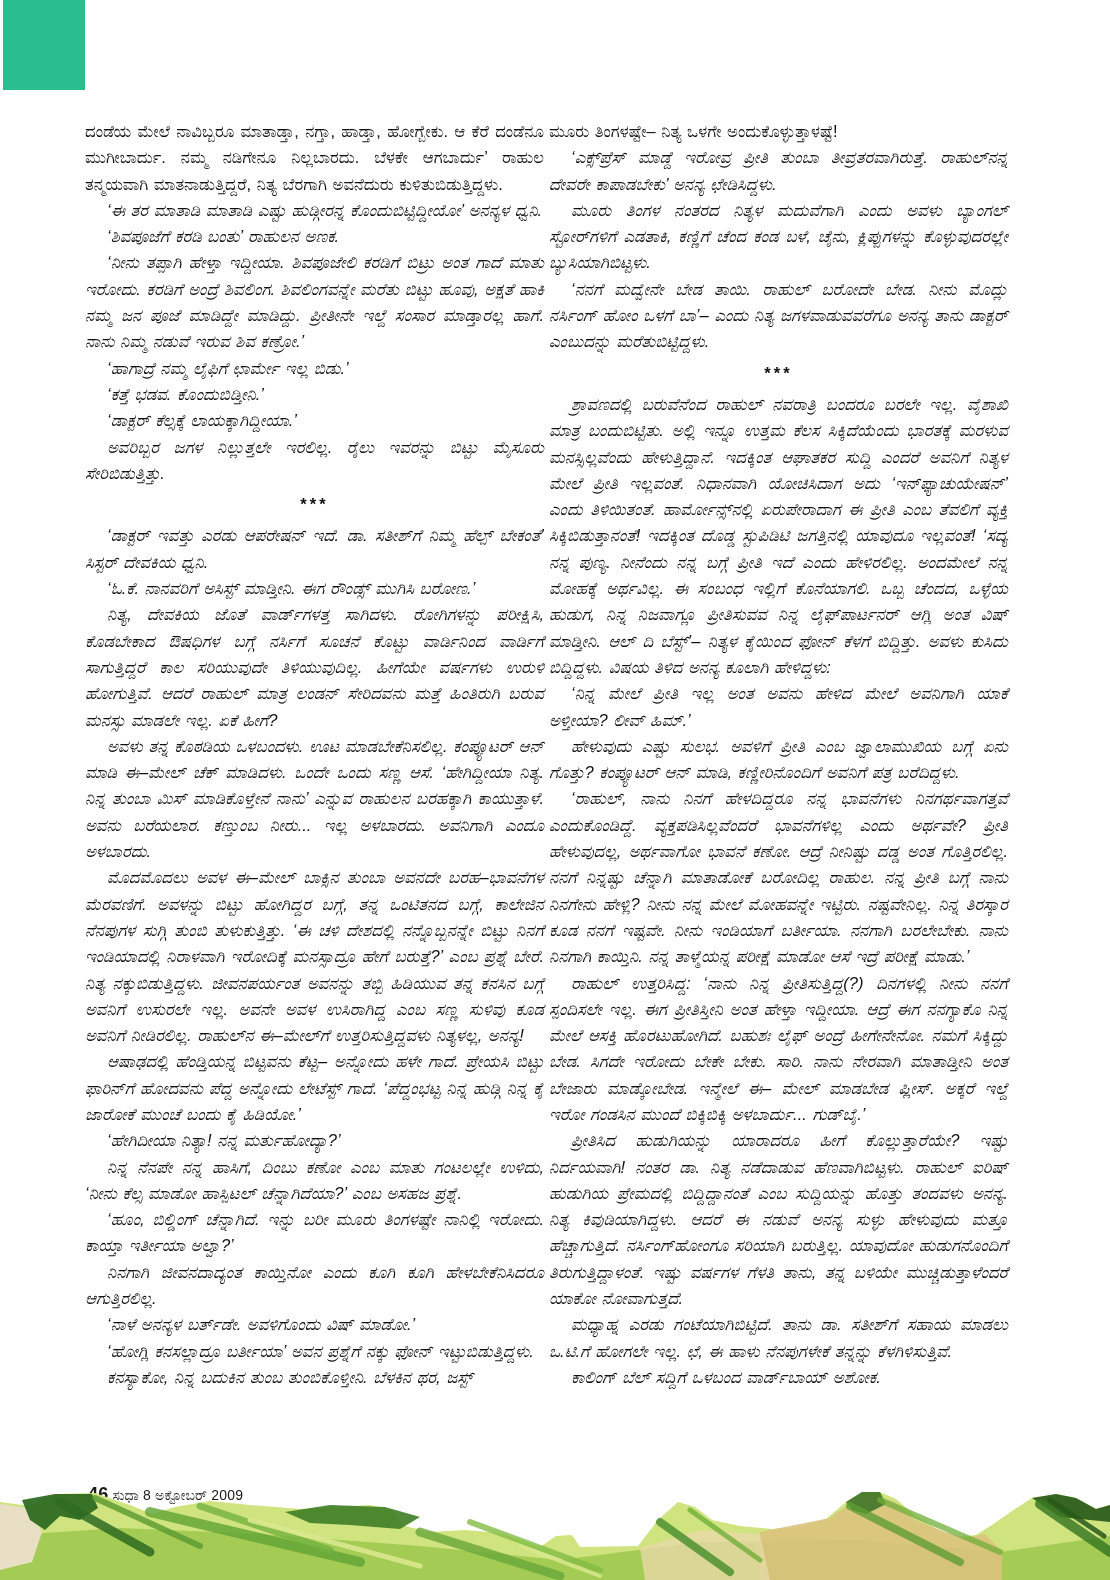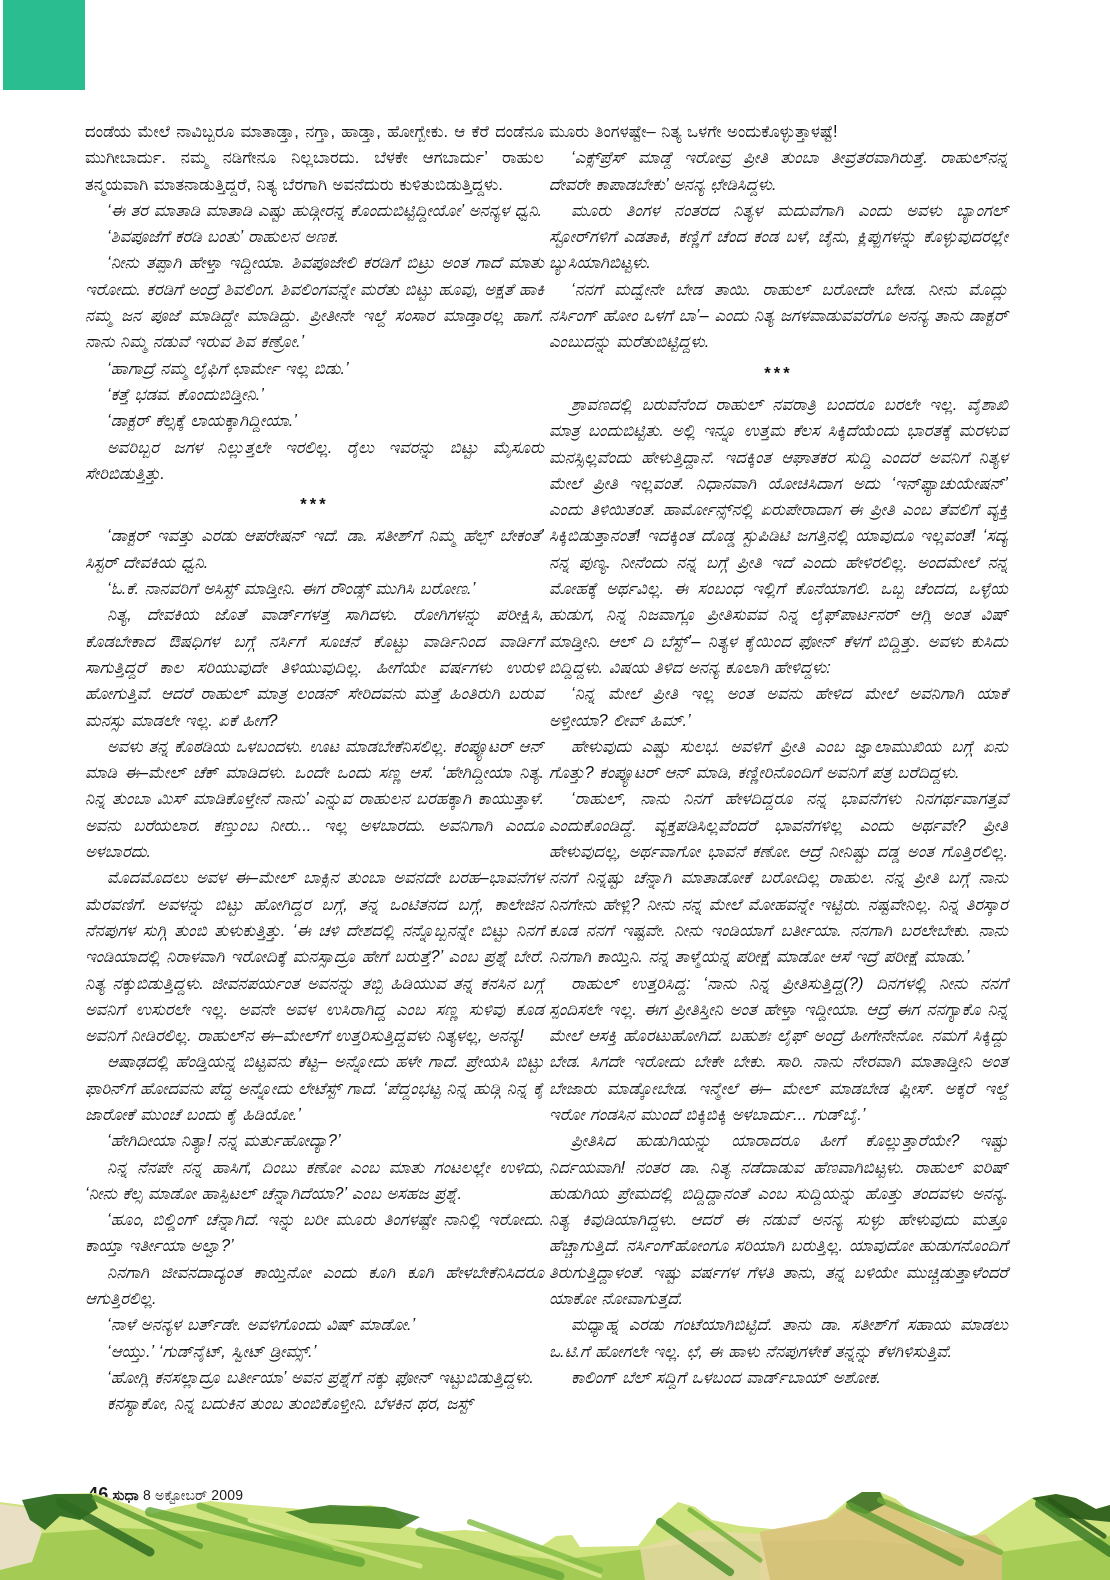--- a/index.html
+++ b/index.html
@@ -23,21 +23,21 @@
   .col p.indent { text-indent:22px;font-style:italic; }
   .col p.sep {
     text-align:center; font-weight:bold; letter-spacing:3px;
     text-indent:0; margin:5px 0 5px 0;
   }
   .footer {
     position:absolute; left:88px; top:1484px; font-size:14px; color:#1a1a1a;
     letter-spacing:0.2px;
   }
   .footer .pg-num  { font-weight:bold; font-size:18px; }
-  .footer .mag     { font-weight:bold;text-align:right; }
+  .footer .mag     { font-weight:normal;text-align:right; }
   .grass-band { position:absolute; left:0; top:1490px; width:1110px; height:90px; }
 </style>
 </head>
 <body>
 
 <div class="page">
 
   <div class="corner-block"></div>
 
   <div id="col-left" class="col col-left">
@@ -54,21 +54,20 @@
       <p class="indent">‘ಓ.ಕೆ. ನಾನವರಿಗೆ ಅಸಿಸ್ಟ್ ಮಾಡ್ತೀನಿ. ಈಗ ರೌಂಡ್ಸ್ ಮುಗಿಸಿ ಬರೋಣ.’</p>
       <p class="indent">ನಿತ್ಯ, ದೇವಕಿಯ ಜೊತೆ ವಾರ್ಡ್‌ಗಳತ್ತ ಸಾಗಿದಳು. ರೋಗಿಗಳನ್ನು ಪರೀಕ್ಷಿಸಿ, ಕೊಡಬೇಕಾದ ಔಷಧಿಗಳ ಬಗ್ಗೆ ನರ್ಸಿಗೆ ಸೂಚನೆ ಕೊಟ್ಟು ವಾರ್ಡಿನಿಂದ ವಾರ್ಡಿಗೆ ಸಾಗುತ್ತಿದ್ದರೆ ಕಾಲ ಸರಿಯುವುದೇ ತಿಳಿಯುವುದಿಲ್ಲ. ಹೀಗೆಯೇ ವರ್ಷಗಳು ಉರುಳಿ ಹೋಗುತ್ತಿವೆ. ಆದರೆ ರಾಹುಲ್ ಮಾತ್ರ ಲಂಡನ್ ಸೇರಿದವನು ಮತ್ತೆ ಹಿಂತಿರುಗಿ ಬರುವ ಮನಸ್ಸು ಮಾಡಲೇ ಇಲ್ಲ. ಏಕೆ ಹೀಗೆ?</p>
       <p class="indent">ಅವಳು ತನ್ನ ಕೊಠಡಿಯ ಒಳಬಂದಳು. ಊಟ ಮಾಡಬೇಕೆನಿಸಲಿಲ್ಲ. ಕಂಪ್ಯೂಟರ್ ಆನ್ ಮಾಡಿ ಈ–ಮೇಲ್ ಚೆಕ್ ಮಾಡಿದಳು. ಒಂದೇ ಒಂದು ಸಣ್ಣ ಆಸೆ. ‘ಹೇಗಿದ್ದೀಯಾ ನಿತ್ಯ. ನಿನ್ನ ತುಂಬಾ ಮಿಸ್ ಮಾಡಿಕೊಳ್ತೇನೆ ನಾನು’ ಎನ್ನುವ ರಾಹುಲನ ಬರಹಕ್ಕಾಗಿ ಕಾಯುತ್ತಾಳೆ. ಅವನು ಬರೆಯಲಾರ. ಕಣ್ತುಂಬ ನೀರು... ಇಲ್ಲ ಅಳಬಾರದು. ಅವನಿಗಾಗಿ ಎಂದೂ ಅಳಬಾರದು.</p>
       <p class="indent">ಮೊದಮೊದಲು ಅವಳ ಈ–ಮೇಲ್ ಬಾಕ್ಸಿನ ತುಂಬಾ ಅವನದೇ ಬರಹ–ಭಾವನೆಗಳ ಮೆರವಣಿಗೆ. ಅವಳನ್ನು ಬಿಟ್ಟು ಹೋಗಿದ್ದರ ಬಗ್ಗೆ, ತನ್ನ ಒಂಟಿತನದ ಬಗ್ಗೆ, ಕಾಲೇಜಿನ ನೆನಪುಗಳ ಸುಗ್ಗಿ ತುಂಬಿ ತುಳುಕುತ್ತಿತ್ತು. ‘ಈ ಚಳಿ ದೇಶದಲ್ಲಿ ನನ್ನೊಬ್ಬನನ್ನೇ ಬಿಟ್ಟು ನಿನಗೆ ಇಂಡಿಯಾದಲ್ಲಿ ನಿರಾಳವಾಗಿ ಇರೋದಿಕ್ಕೆ ಮನಸ್ಸಾದ್ರೂ ಹೇಗೆ ಬರುತ್ತೆ?’ ಎಂಬ ಪ್ರಶ್ನೆ ಬೇರೆ. ನಿತ್ಯ ನಕ್ಕುಬಿಡುತ್ತಿದ್ದಳು. ಜೀವನಪರ್ಯಂತ ಅವನನ್ನು ತಬ್ಬಿ ಹಿಡಿಯುವ ತನ್ನ ಕನಸಿನ ಬಗ್ಗೆ ಅವನಿಗೆ ಉಸುರಲೇ ಇಲ್ಲ. ಅವನೇ ಅವಳ ಉಸಿರಾಗಿದ್ದ ಎಂಬ ಸಣ್ಣ ಸುಳಿವು ಕೂಡ ಅವನಿಗೆ ನೀಡಿರಲಿಲ್ಲ. ರಾಹುಲ್‌ನ ಈ–ಮೇಲ್‌ಗೆ ಉತ್ತರಿಸುತ್ತಿದ್ದವಳು ನಿತ್ಯಳಲ್ಲ, ಅನನ್ಯ!</p>
       <p class="indent">ಆಷಾಢದಲ್ಲಿ ಹೆಂಡ್ತಿಯನ್ನ ಬಿಟ್ಟವನು ಕೆಟ್ಟ– ಅನ್ನೋದು ಹಳೇ ಗಾದೆ. ಪ್ರೇಯಸಿ ಬಿಟ್ಟು ಫಾರಿನ್‌ಗೆ ಹೋದವನು ಪೆದ್ದ ಅನ್ನೋದು ಲೇಟೆಸ್ಟ್ ಗಾದೆ. ‘ಪೆದ್ದಂಭಟ್ಟ ನಿನ್ನ ಹುಡ್ಗಿ ನಿನ್ನ ಕೈ ಜಾರೋಕೆ ಮುಂಚೆ ಬಂದು ಕೈ ಹಿಡಿಯೋ.’</p>
       <p class="indent">‘ಹೇಗಿದೀಯಾ ನಿತ್ಯಾ! ನನ್ನ ಮರ್ತುಹೋದ್ಯಾ?’</p>
       <p class="indent">ನಿನ್ನ ನೆನಪೇ ನನ್ನ ಹಾಸಿಗೆ, ದಿಂಬು ಕಣೋ ಎಂಬ ಮಾತು ಗಂಟಲಲ್ಲೇ ಉಳಿದು, ‘ನೀನು ಕೆಲ್ಸ ಮಾಡೋ ಹಾಸ್ಪಿಟಲ್ ಚೆನ್ನಾಗಿದೆಯಾ?’ ಎಂಬ ಅಸಹಜ ಪ್ರಶ್ನೆ.</p>
       <p class="indent">‘ಹೂಂ, ಬಿಲ್ಡಿಂಗ್ ಚೆನ್ನಾಗಿದೆ. ಇನ್ನು ಬರೀ ಮೂರು ತಿಂಗಳಷ್ಟೇ ನಾನಿಲ್ಲಿ ಇರೋದು. ಕಾಯ್ತಾ ಇರ್ತೀಯಾ ಅಲ್ವಾ?’</p>
       <p class="indent">ನಿನಗಾಗಿ ಜೀವನದಾದ್ಯಂತ ಕಾಯ್ತಿನೋ ಎಂದು ಕೂಗಿ ಕೂಗಿ ಹೇಳಬೇಕೆನಿಸಿದರೂ ಆಗುತ್ತಿರಲಿಲ್ಲ.</p>
       <p class="indent">‘ನಾಳೆ ಅನನ್ಯಳ ಬರ್ತ್‌ಡೇ. ಅವಳಿಗೊಂದು ವಿಷ್ ಮಾಡೋ.’</p>
-      <p class="indent">‘ಆಯ್ತು.’ ‘ಗುಡ್‌ನೈಟ್, ಸ್ವೀಟ್ ಡ್ರೀಮ್ಸ್.’</p>
       <p class="indent">‘ಹೋಗ್ಲಿ ಕನಸಲ್ಲಾದ್ರೂ ಬರ್ತೀಯಾ’ ಅವನ ಪ್ರಶ್ನೆಗೆ ನಕ್ಕು ಫೋನ್ ಇಟ್ಟುಬಿಡುತ್ತಿದ್ದಳು.</p>
       <p class="indent">ಕನಸ್ಯಾಕೋ, ನಿನ್ನ ಬದುಕಿನ ತುಂಬ ತುಂಬಿಕೊಳ್ತೀನಿ. ಬೆಳಕಿನ ಥರ, ಜಸ್ಟ್</p>
     </div>
 
   <div id="col-right" class="col col-right">
       <p class="">ಮೂರು ತಿಂಗಳಷ್ಟೇ– ನಿತ್ಯ ಒಳಗೇ ಅಂದುಕೊಳ್ಳುತ್ತಾಳಷ್ಟೆ!</p>
       <p class="indent">‘ಎಕ್ಸ್‌ಪ್ರೆಸ್ ಮಾಡ್ದೆ ಇರೋವ್ರ ಪ್ರೀತಿ ತುಂಬಾ ತೀವ್ರತರವಾಗಿರುತ್ತೆ. ರಾಹುಲ್‌ನನ್ನ ದೇವರೇ ಕಾಪಾಡಬೇಕು’ ಅನನ್ಯ ಛೇಡಿಸಿದ್ದಳು.</p>
       <p class="indent">ಮೂರು ತಿಂಗಳ ನಂತರದ ನಿತ್ಯಳ ಮದುವೆಗಾಗಿ ಎಂದು ಅವಳು ಬ್ಯಾಂಗಲ್ ಸ್ಟೋರ್‌ಗಳಿಗೆ ಎಡತಾಕಿ, ಕಣ್ಣಿಗೆ ಚೆಂದ ಕಂಡ ಬಳೆ, ಚೈನು, ಕ್ಲಿಪ್ಪುಗಳನ್ನು ಕೊಳ್ಳುವುದರಲ್ಲೇ ಬ್ಯುಸಿಯಾಗಿಬಿಟ್ಟಳು.</p>
       <p class="indent">‘ನನಗೆ ಮದ್ವೇನೇ ಬೇಡ ತಾಯಿ. ರಾಹುಲ್ ಬರೋದೇ ಬೇಡ. ನೀನು ಮೊದ್ಲು ನರ್ಸಿಂಗ್ ಹೋಂ ಒಳಗೆ ಬಾ’– ಎಂದು ನಿತ್ಯ ಜಗಳವಾಡುವವರೆಗೂ ಅನನ್ಯ ತಾನು ಡಾಕ್ಟರ್ ಎಂಬುದನ್ನು ಮರೆತುಬಿಟ್ಟಿದ್ದಳು.</p>
       <p class="sep">***</p>

